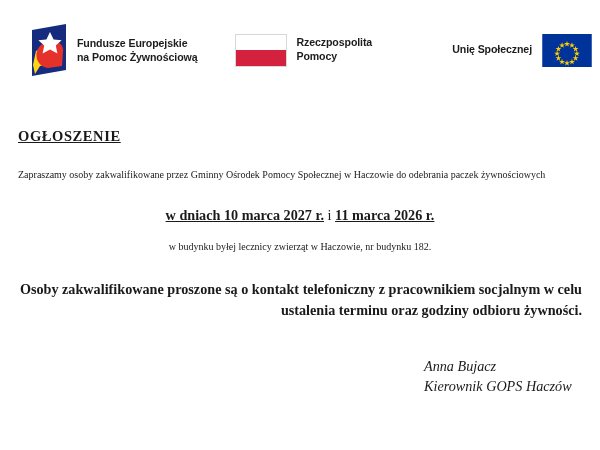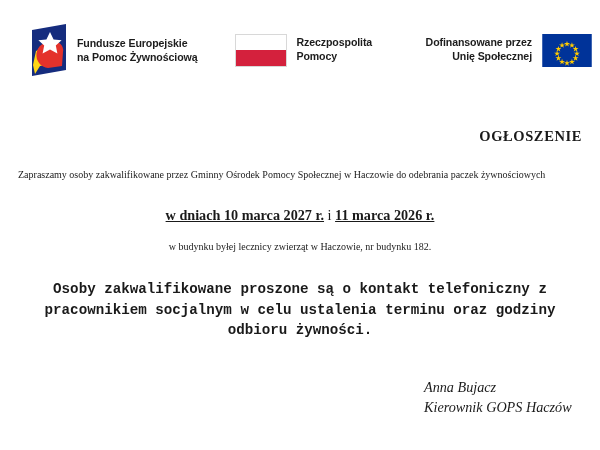--- a/index.html
+++ b/index.html
@@ -74,23 +74,24 @@
   .spacer-a { width: 38px; flex: none; }
   .spacer-b { flex: 1 1 auto; }
 
   
   .doc {
     padding: 0 18px;
     box-sizing: border-box;
   }
 
   .doc-title {
-    text-align: right;
+    text-align: left;
     font-size: 14.5px;
     font-weight: bold;
+    text-decoration: underline;
     letter-spacing: 0.6px;
     margin: 28px 0 0 0;
   }
 
   .para {
     font-size: 10px;
     line-height: 1.44;
     margin: 0;
   }
 
@@ -119,22 +120,21 @@
     margin-top: 10px;
     font-size: 10px;
     line-height: 1.44;
   }
 
   .para-contact {
     margin-top: 25px;
     font-weight: bold;
     font-size: 14.2px;
     line-height: 1.44;
-    text-align: center;
-    font-family: Liberation Mono, monospace;
+    text-align: right;
   }
 
   .signature {
     margin-top: 36px;
     padding-left: 406px;
     font-size: 14.2px;
     line-height: 1.42;
     font-style: italic;
   }
   .signature div { white-space: nowrap; }
@@ -167,21 +167,20 @@
     <div class="logo-text">
       <div>Rzeczpospolita</div>
       <div>Pomocy</div>
     </div>
   </div>
 
   <div class="spacer-b"></div>
 
   <div class="logo-block">
     <div class="logo-text eu-text">
-      <div>Dofinansowane przez</div>
       <div>Unię Społecznej</div>
     </div>
     <svg class="eu-flag" viewBox="0 0 60 40">
       <rect width="60" height="40" fill="#003399"></rect>
       <g fill="#FFCC00">
         <polygon points="30,8.4 30.85,11.0 33.6,11.0 31.37,12.6 32.22,15.2 30,13.6 27.78,15.2 28.63,12.6 26.4,11.0 29.15,11.0"></polygon>
         <polygon points="36.0,10.0 36.85,12.6 39.6,12.6 37.37,14.2 38.22,16.8 36.0,15.2 33.78,16.8 34.63,14.2 32.4,12.6 35.15,12.6"></polygon>
         <polygon points="40.4,14.4 41.25,17.0 44.0,17.0 41.77,18.6 42.62,21.2 40.4,19.6 38.18,21.2 39.03,18.6 36.8,17.0 39.55,17.0"></polygon>
         <polygon points="42.0,20.0 42.85,22.6 45.6,22.6 43.37,24.2 44.22,26.8 42.0,25.2 39.78,26.8 40.63,24.2 38.4,22.6 41.15,22.6"></polygon>
         <polygon points="40.4,25.6 41.25,28.2 44.0,28.2 41.77,29.8 42.62,32.4 40.4,30.8 38.18,32.4 39.03,29.8 36.8,28.2 39.55,28.2"></polygon>

